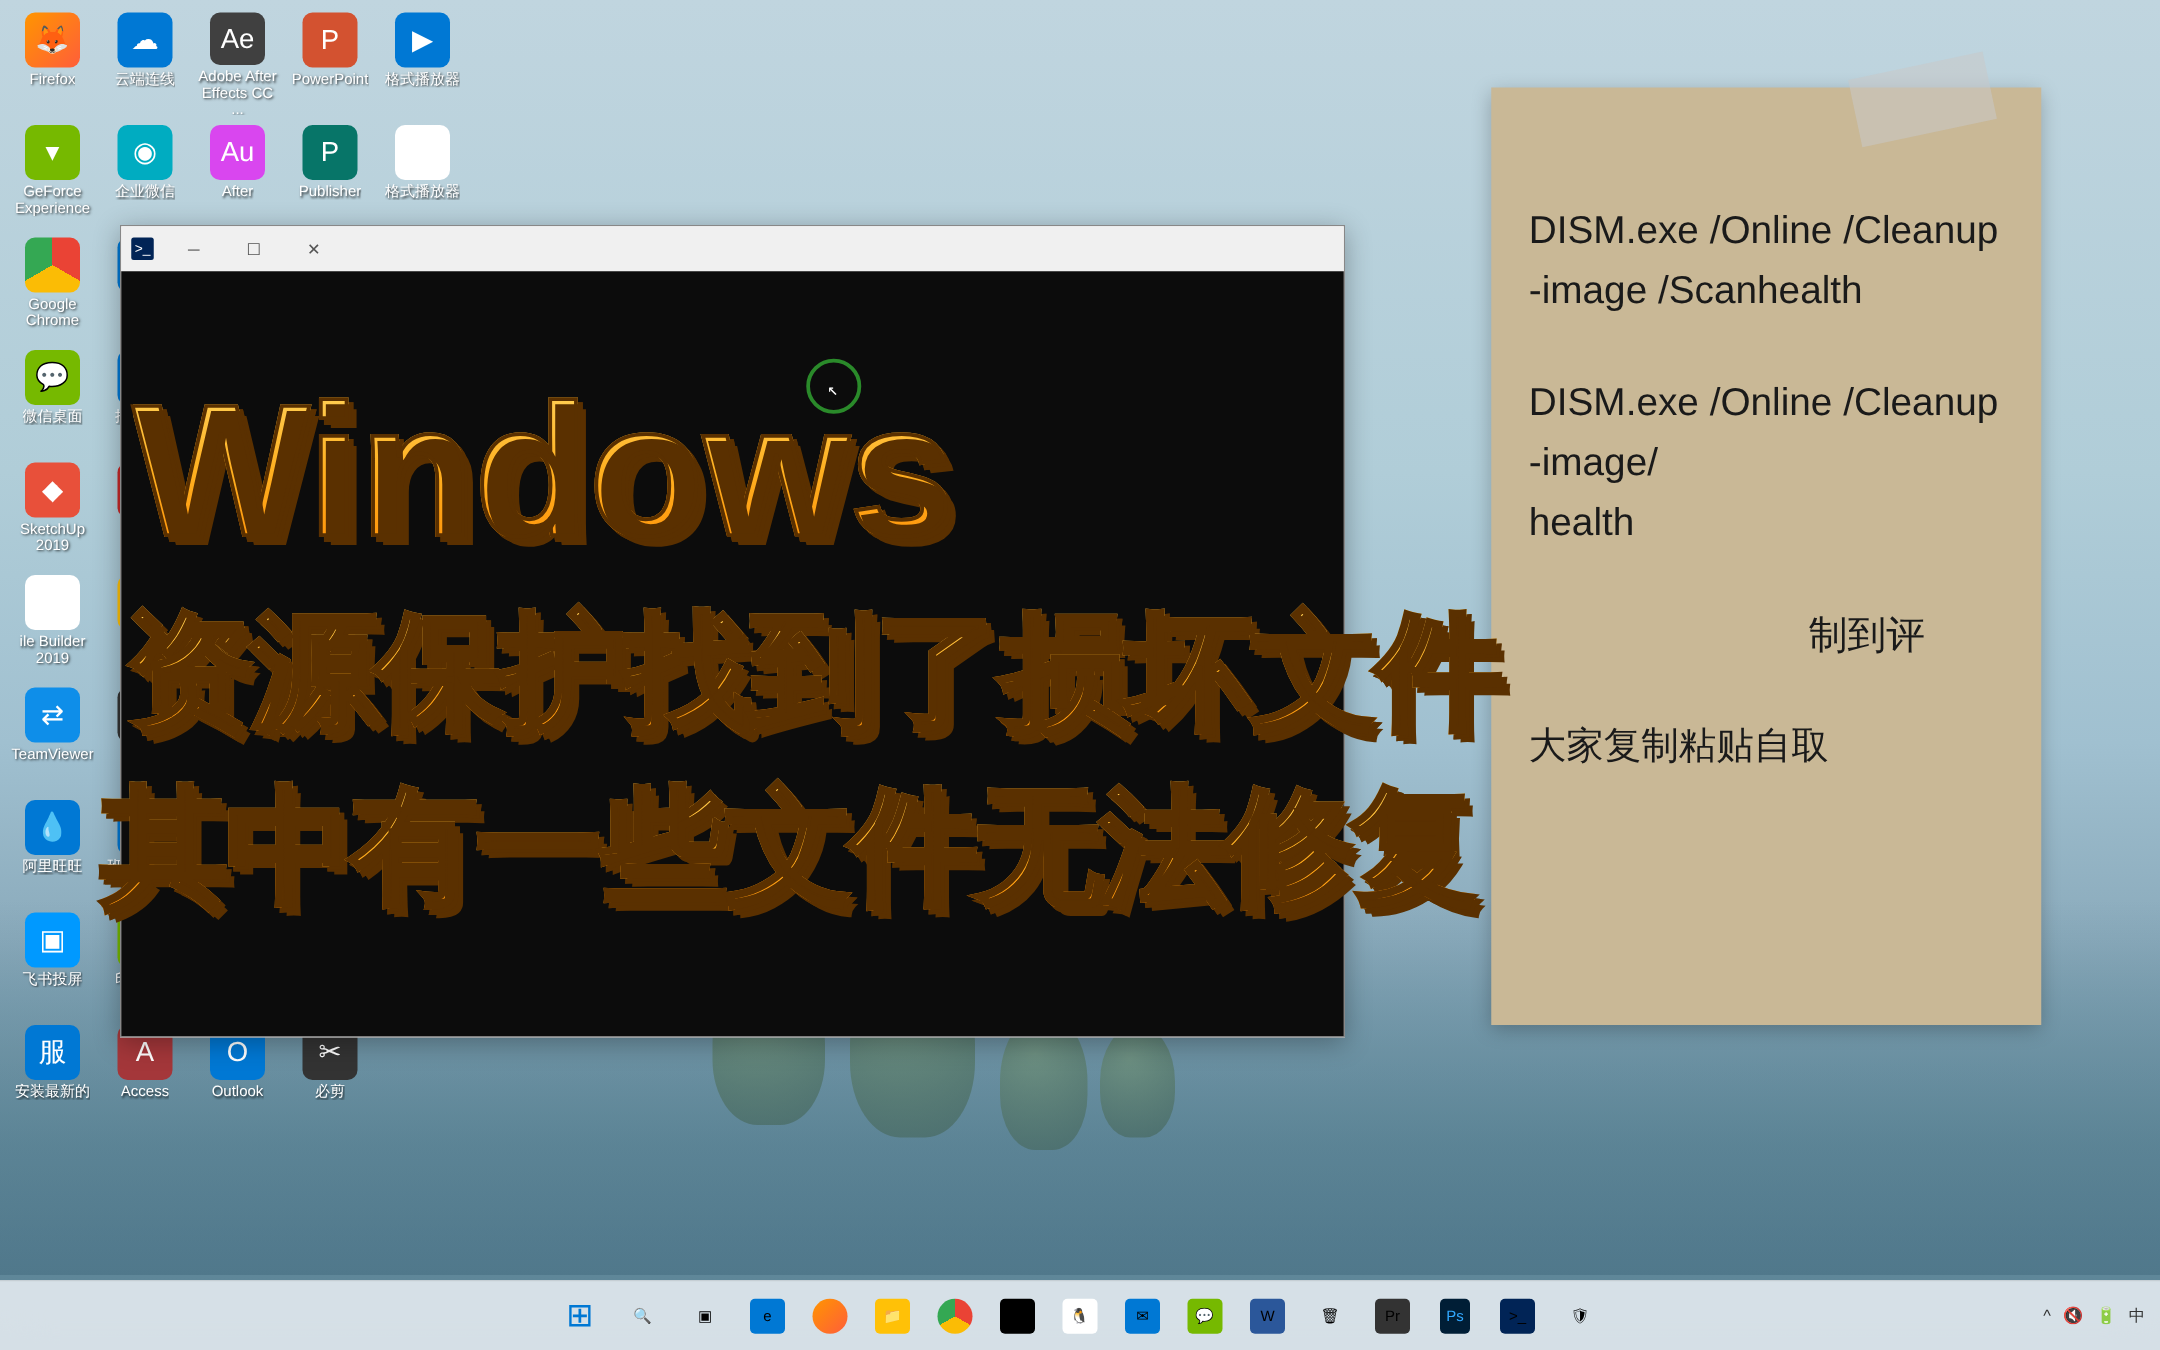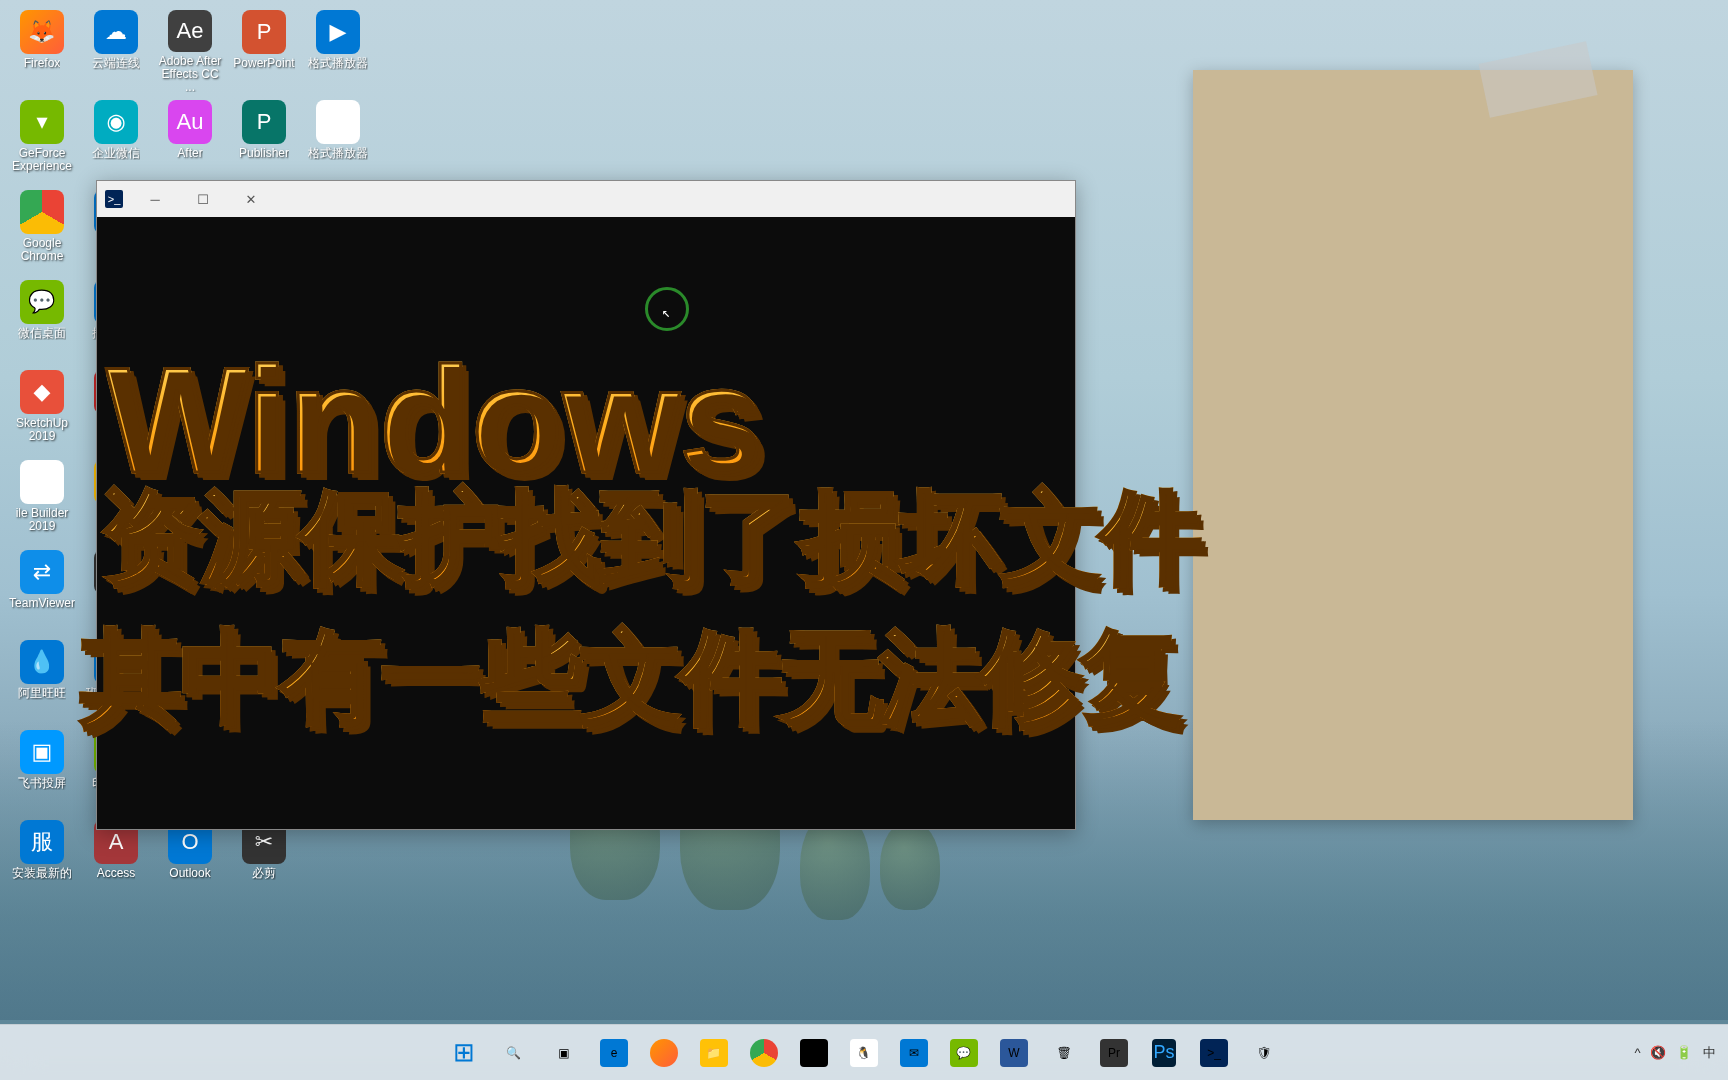--- a/index.html
+++ b/index.html
@@ -196,21 +196,20 @@
   text-shadow: 4px 4px 0 #5a3000;
 }
 .overlay-windows {
   top: 290px;
   left: 106px;
   font-size: 150px;
   background: linear-gradient(to bottom, #ffd966 0%, #ffb020 50%, #ff8800 100%);
   -webkit-background-clip: text;
   -webkit-text-fill-color: transparent;
   filter: drop-shadow(4px 4px 0 #5a3000);
-  margin-top: 44px;
 }
 .overlay-line2 {
   top: 470px;
   left: 100px;
   font-size: 102px;
   background: linear-gradient(to bottom, #ffd966 0%, #ffb020 50%, #ff8800 100%);
   -webkit-background-clip: text;
   -webkit-text-fill-color: transparent;
   filter: drop-shadow(4px 4px 0 #5a3000);
   letter-spacing: -2px;
@@ -523,20 +522,27 @@
     </div>
   </div>
   <div class="ps-body" id="ps-body">
     <div class="cursor-ring"></div>
     <div class="cursor-arrow">↖</div>
   </div>
 </div>
 
 <div class="sticky">
   <div class="tape"></div>
+  <div class="note-text">
+    <div class="note-block">DISM.exe /Online /Cleanup-image /Scanhealth</div>
+    <div class="note-block" style="white-space:pre-line">DISM.exe /Online /Cleanup-image/
+                 health</div>
+    <div class="note-block" style="white-space:pre">                          制到评</div>
+    <div class="note-cn">大家复制粘贴自取</div>
+  </div>
 </div>
 
 <div class="overlay-text overlay-windows">Windows</div>
 <div class="overlay-text overlay-line2">资源保护找到了损坏文件</div>
 <div class="overlay-text overlay-line3">其中有一些文件无法修复</div>
 
 <div class="taskbar">
   <div class="taskbar-left"></div>
   <div class="taskbar-center" id="tb-center">
     <div class="tb-icon" style="color:#0078d4;font-size:26px">⊞</div>
@@ -573,21 +579,21 @@
       <div class="tb-icon">
         <div class="tb-small bg-word" style="display: flex; align-items: center; justify-content: center; font-size: 12px; width: 28px; height: 28px;">W</div>
       </div>
       <div class="tb-icon">
         <div class="tb-small " style="display: flex; align-items: center; justify-content: center; font-size: 12px; width: 28px; height: 28px;">🗑</div>
       </div>
       <div class="tb-icon">
         <div class="tb-small bg-dark" style="display: flex; align-items: center; justify-content: center; font-size: 12px; width: 28px; height: 28px;">Pr</div>
       </div>
       <div class="tb-icon">
-        <div class="tb-small bg-ps" style="display: flex; align-items: center; justify-content: center; font-size: 18px; width: 24px; height: 28px;">Ps</div>
+        <div class="tb-small bg-ps" style="display: flex; align-items: center; justify-content: center; font-size: 12px; width: 24px; height: 28px;">Ps</div>
       </div>
       <div class="tb-icon">
         <div class="tb-small bg-powershell" style="display: flex; align-items: center; justify-content: center; font-size: 12px; width: 28px; height: 28px;">&gt;_</div>
       </div>
       <div class="tb-icon">
         <div class="tb-small " style="display: flex; align-items: center; justify-content: center; font-size: 12px; width: 28px; height: 28px;">🛡</div>
       </div>
     </div>
   <div class="taskbar-right" id="tb-right">
       <span>^</span>

